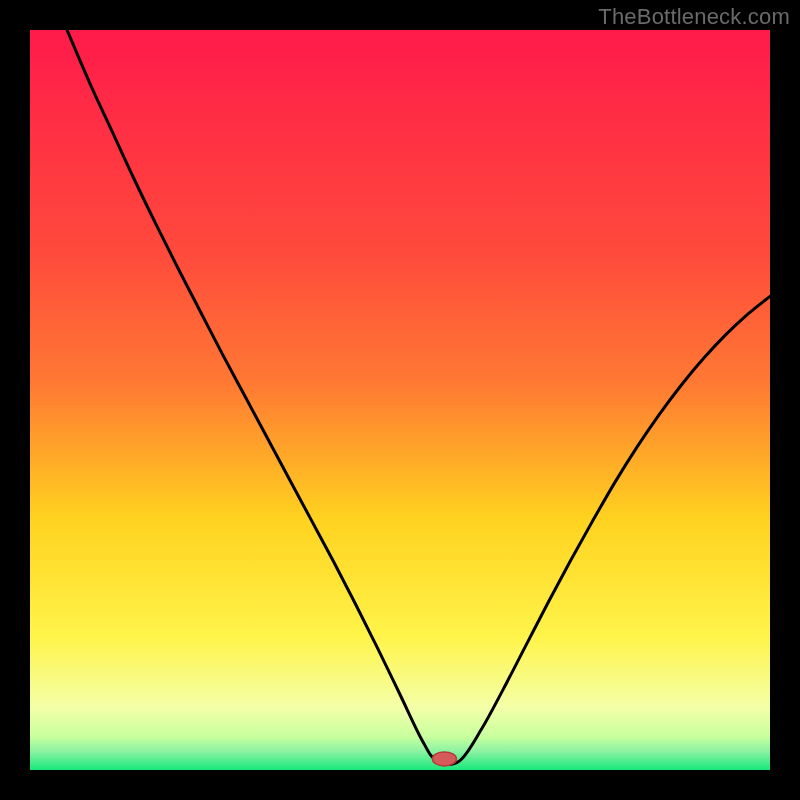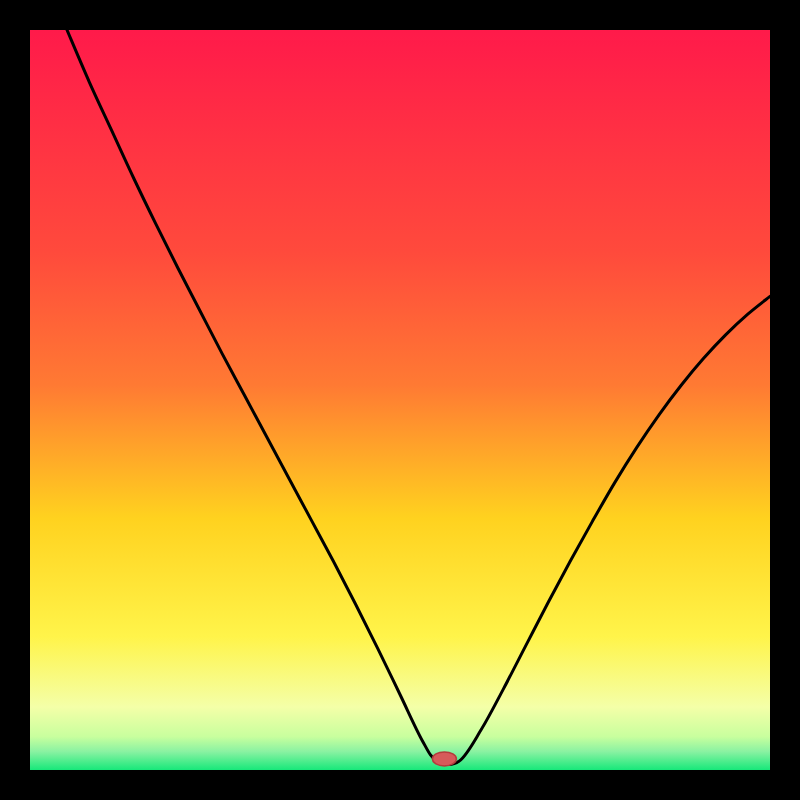--- a/index.html
+++ b/index.html
@@ -35,20 +35,21 @@
     height: 740px;
   }
   svg {
     display: block;
   }
 </style>
 </head>
 <body>
 
 <div class="frame">
+  <div class="watermark">TheBottleneck.com</div>
   <div class="plot-wrap">
     <svg id="plot-svg" xmlns="http://www.w3.org/2000/svg" width="740" height="740" viewBox="0 0 740 740">
         <defs>
           <linearGradient id="bg-grad" x1="0" y1="0" x2="0" y2="1">
             <stop offset="0%" stop-color="#ff1a4a"></stop>
             <stop offset="30%" stop-color="#ff4a3c"></stop>
             <stop offset="48%" stop-color="#ff7a33"></stop>
             <stop offset="66%" stop-color="#ffd21f"></stop>
             <stop offset="82%" stop-color="#fff44a"></stop>
             <stop offset="91.5%" stop-color="#f4ffa8"></stop>

